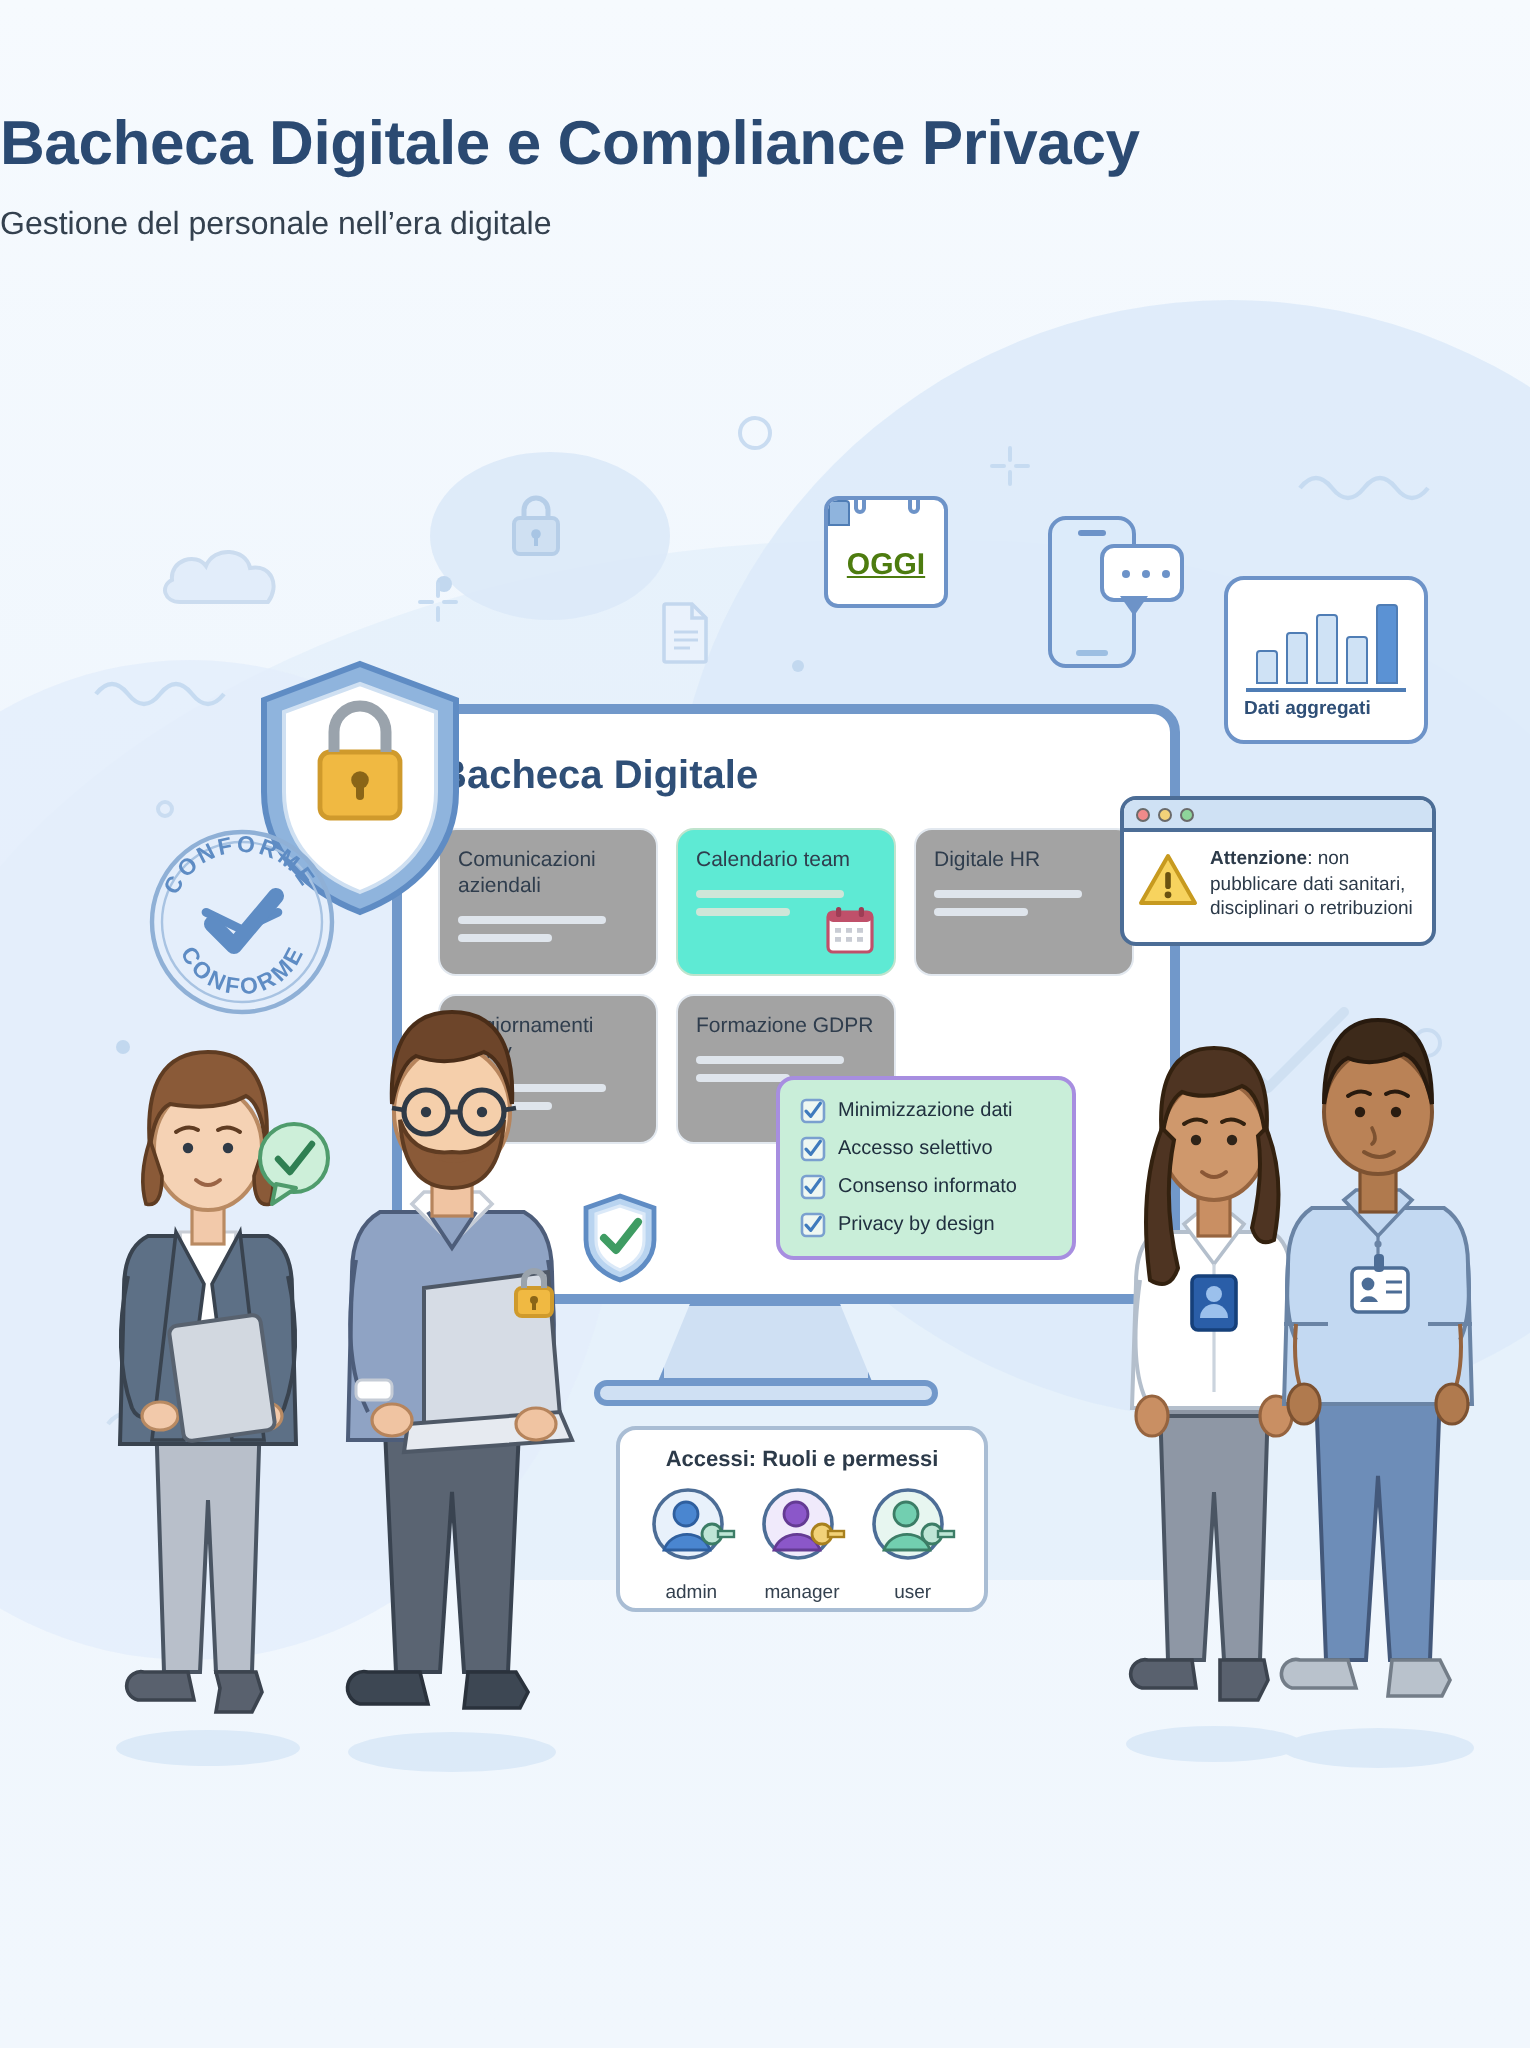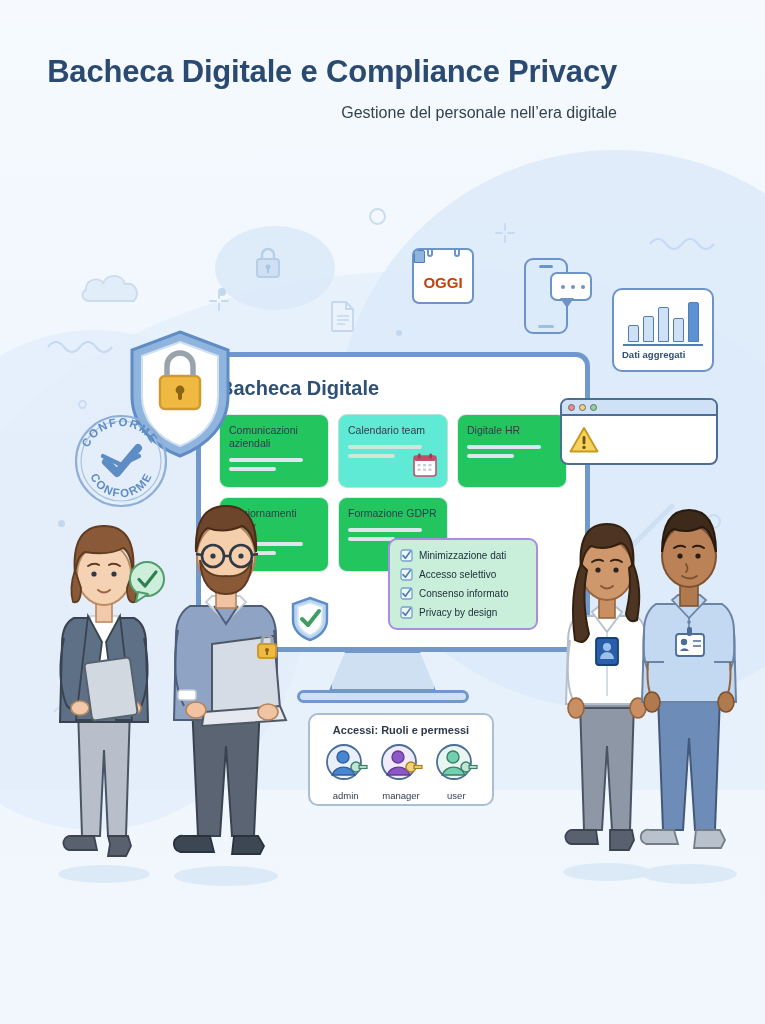--- a/index.html
+++ b/index.html
@@ -9,21 +9,21 @@
     overflow: hidden;
   }
   #poster {
     position: relative;
     width: 765px; height: 1024px;
     background: linear-gradient(180deg, #f6fafe 0%, #eff6fd 45%, #f1f7fd 100%);
     overflow: hidden;
   }
 
   
-  .header { position:absolute; top:54px; left:0; width:617px; text-align:right; }
+  .header { position:absolute; top:54px; left:0; width:617px; text-align:left; }
   .title {
     font-size: 31px; font-weight: 700; color:#2b4a72;
     letter-spacing: -0.2px;
   }
   .subtitle {
     margin-top: 14px; font-size: 16px; color:#34414f; font-weight:400;
   }
 
   
   .blob { position:absolute; border-radius:50%; }
@@ -55,21 +55,21 @@
     position:absolute; left:196px; top:352px; width:394px; height:300px;
     border:5px solid #7198ca; border-radius:14px;
     background:#ffffff;
   }
   .monitor-inner { position:absolute; inset:0; padding:20px 18px 0 18px; }
   .screen-title {
     font-size:20px; font-weight:700; color:#2f4f77; margin-bottom:14px;
   }
   .card-grid { display:grid; grid-template-columns: repeat(3, 1fr); gap:9px; }
   .card {
-    background:#22c55e; border:1.5px solid #e2e8ef; border-radius:9px;
+    background:#a3a3a3; border:1.5px solid #e2e8ef; border-radius:9px;
     padding:9px 9px 11px 9px; min-height:66px; position:relative;
   }
   .card.highlight { background:#5eead4; border-color:#bfe4cd; }
   .card-title {
     font-size:10.5px; color:#2f3d4d; line-height:1.25; font-weight:400;
   }
   .card-lines { margin-top:8px; }
   .ln { height:4px; border-radius:3px; background:#dfe5ec; margin-bottom:5px; }
   .ln.w1 { width:82%; }
   .ln.w2 { width:52%; }
@@ -96,22 +96,22 @@
   .stamp { position:absolute; left:72px; top:412px; }
 
   
   .cal-oggi {
     position:absolute; left:412px; top:248px; width:62px; height:56px;
     border:2.5px solid #6d93c8; border-radius:7px; background:#ffffff;
     overflow:hidden;
   }
   .cal-oggi .bar { height:13px; background:#8fb4dd; }
   .cal-oggi .lbl {
-    font-size:15px; font-weight:700; color:#c2410c;
-    text-align:center; line-height:40px;
+    font-size:15px; font-weight:700; color:#4d7c0f;
+    text-align:center; line-height:40px;text-decoration:underline;
   }
   .cal-oggi .peg {
     position:absolute; top:-5px; width:6px; height:12px;
     background:#ffffff; border:2.5px solid #6d93c8; border-radius:3px;
   }
 
   .phone {
     position:absolute; left:524px; top:258px; width:44px; height:76px;
     border:2.5px solid #6d93c8; border-radius:9px; background:#dcebfa;
   }
@@ -385,20 +385,23 @@
       <span class="tl r"></span>
       <span class="tl y"></span>
       <span class="tl g"></span>
     </div>
     <div class="popup-body">
       <svg width="30" height="28" viewBox="0 0 30 28" style="flex:none;margin-top:2px;">
         <path d="M15 2 L28.5 25.5 H1.5 Z" fill="#f7d35e" stroke="#c79a1f" stroke-width="2" stroke-linejoin="round"></path>
         <rect x="13.6" y="10" width="2.8" height="8.5" rx="1.4" fill="#6a5210"></rect>
         <circle cx="15" cy="21.4" r="1.7" fill="#6a5210"></circle>
       </svg>
+      <div class="popup-text">
+        <b>Attenzione</b><span>: non pubblicare dati sanitari, disciplinari o retribuzioni</span>
+      </div>
     </div>
   </div>
 
   <div class="checklist">
     <div class="ck-row">
       <svg width="13" height="13" viewBox="0 0 13 13" style="flex:none;">
         <rect x="1" y="1" width="11" height="11" rx="2" fill="#eef7f2" stroke="#7aa0cf" stroke-width="1.3"></rect>
         <path d="M3 6.6 L5.4 9.2 L10.2 2.6" fill="none" stroke="#3f7bbd" stroke-width="1.6" stroke-linecap="round" stroke-linejoin="round"></path>
       </svg>
       <span class="ck-label">Minimizzazione dati</span>

